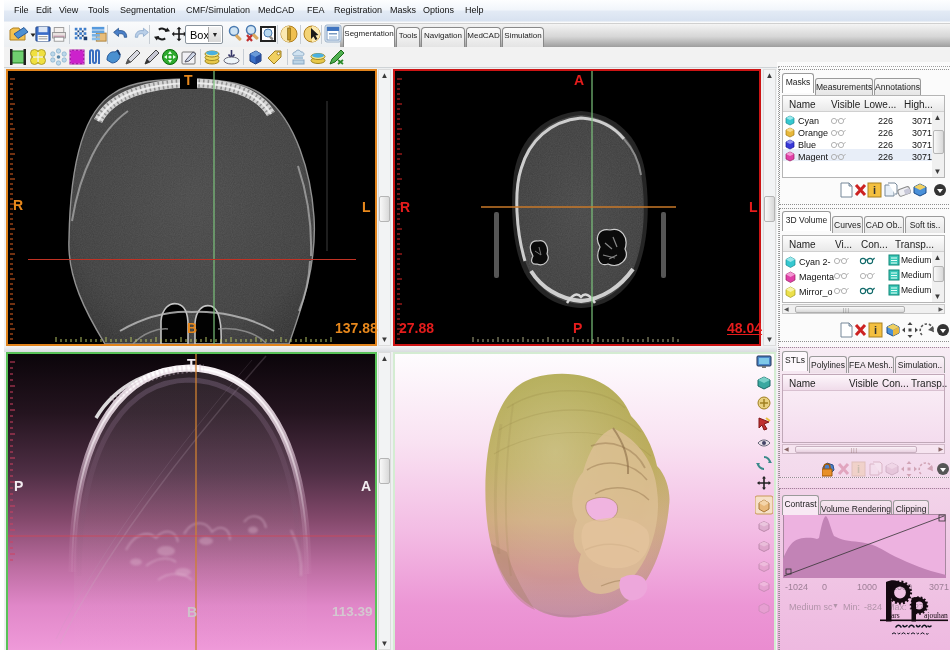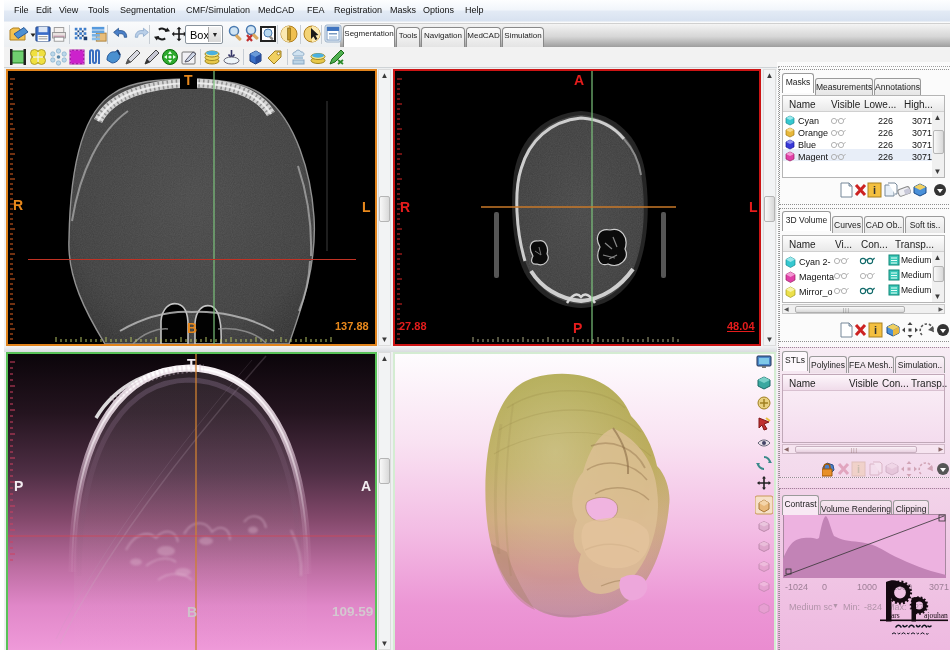--- a/index.html
+++ b/index.html
@@ -44,21 +44,21 @@
 
 #vparea { left:0; top:68px; width:773px; height:582px; background:#eef0f1; }
 .vp { position:absolute; }
 .sbar { position:absolute; width:13px; background:#f2f3f4; border:1px solid #dcdcdc; }
 .sbar .up,.sbar .dn { position:absolute; left:0; width:11px; height:11px; color:#3a3a3a;
   font-size:8px; text-align:center; line-height:11px; }
 .sbar .up{ top:0; } .sbar .dn{ bottom:0; }
 .sbar .thumb { position:absolute; left:0; width:11px;
   background:linear-gradient(90deg,#f8f8f8,#d9d9d9); border:1px solid #b5b5b5; border-radius:2px; }
 .vlabel { position:absolute; font-weight:bold; font-size:14px; }
-.vnum { position:absolute; font-weight:bold; font-size:11px; }
+.vnum { position:absolute; font-weight:bold; font-size:14px; }
 
 
 #rpanel { left:773px; top:62px; width:177px; height:588px; background:linear-gradient(#fbfbfb 0%,#fbfbfb 46%,#f7ecf3 58%,#f3d4e9 75%,#eeb7e0 100%); }
 .ptab { position:absolute; height:17px; border:1px solid #9a9a9a; border-bottom:none;
   border-radius:3px 3px 0 0; font-size:8.5px; color:#222; text-align:center;
   background:linear-gradient(#f8f8f8,#e6e6e6); padding:3px 0 0 0; white-space:nowrap; overflow:hidden; }
 .ptab.active { background:#fff; height:20px; margin-top:-2px; z-index:3; }
 .ptable { position:absolute; background:#fff; border:1px solid #b5b5b5; }
 .phead { position:absolute; left:0; top:0; right:0; height:16px;
   background:linear-gradient(#fdfdfd,#e9e9e9); border-bottom:1px solid #d0d0d0;
@@ -474,21 +474,21 @@
 
 <g stroke="#d04060" stroke-width="1">
 <path d="M2,8 h5 M2,14 h3 M2,20 h3 M2,26 h3 M2,32 h5 M2,38 h3 M2,44 h3 M2,50 h3 M2,56 h5 M2,62 h3 M2,68 h3 M2,74 h3 M2,80 h5 M2,86 h3 M2,92 h3 M2,98 h3 M2,104 h5 M2,110 h3 M2,116 h3 M2,122 h3 M2,128 h5 M2,134 h3 M2,140 h3 M2,146 h3 M2,152 h5 M2,158 h3 M2,164 h3 M2,170 h3 M2,176 h5 M2,182 h3 M2,188 h3 M2,194 h3 M2,200 h5 M2,206 h3"></path>
 </g>
 </svg>
 </div>
 <div class="vlabel" style="left:183px;top:356px;color:#f2ecf0;">T</div>
 <div class="vlabel" style="left:10px;top:478px;color:#f2ecf0;">P</div>
 <div class="vlabel" style="left:357px;top:478px;color:#f2ecf0;">A</div>
 <div class="vlabel" style="left:183px;top:604px;color:#cfc2ca;">B</div>
-<div class="vnum" style="left:328px;top:604px;color:#d4c8d0;font-size:13.5px;">109.59</div>
+<div class="vnum" style="left:328px;top:604px;color:#d4c8d0;font-size:13.5px;">113.39</div>
 <div class="sbar" style="left:374px;top:352px;height:298px;">
   <div class="up">▲</div>
       <div class="thumb" style="top:105px;height:26px;"></div>
       <div class="dn">▼</div>
 </div>
 
 <div class="vp" style="left:389px;top:352px;width:383px;height:298px;border:2px solid #d4ecd2;border-bottom:none;">
 <svg width="379" height="296" viewBox="0 0 379 296">
 <defs>
 <linearGradient id="bg3d" x1="0" y1="0" x2="0" y2="1">

